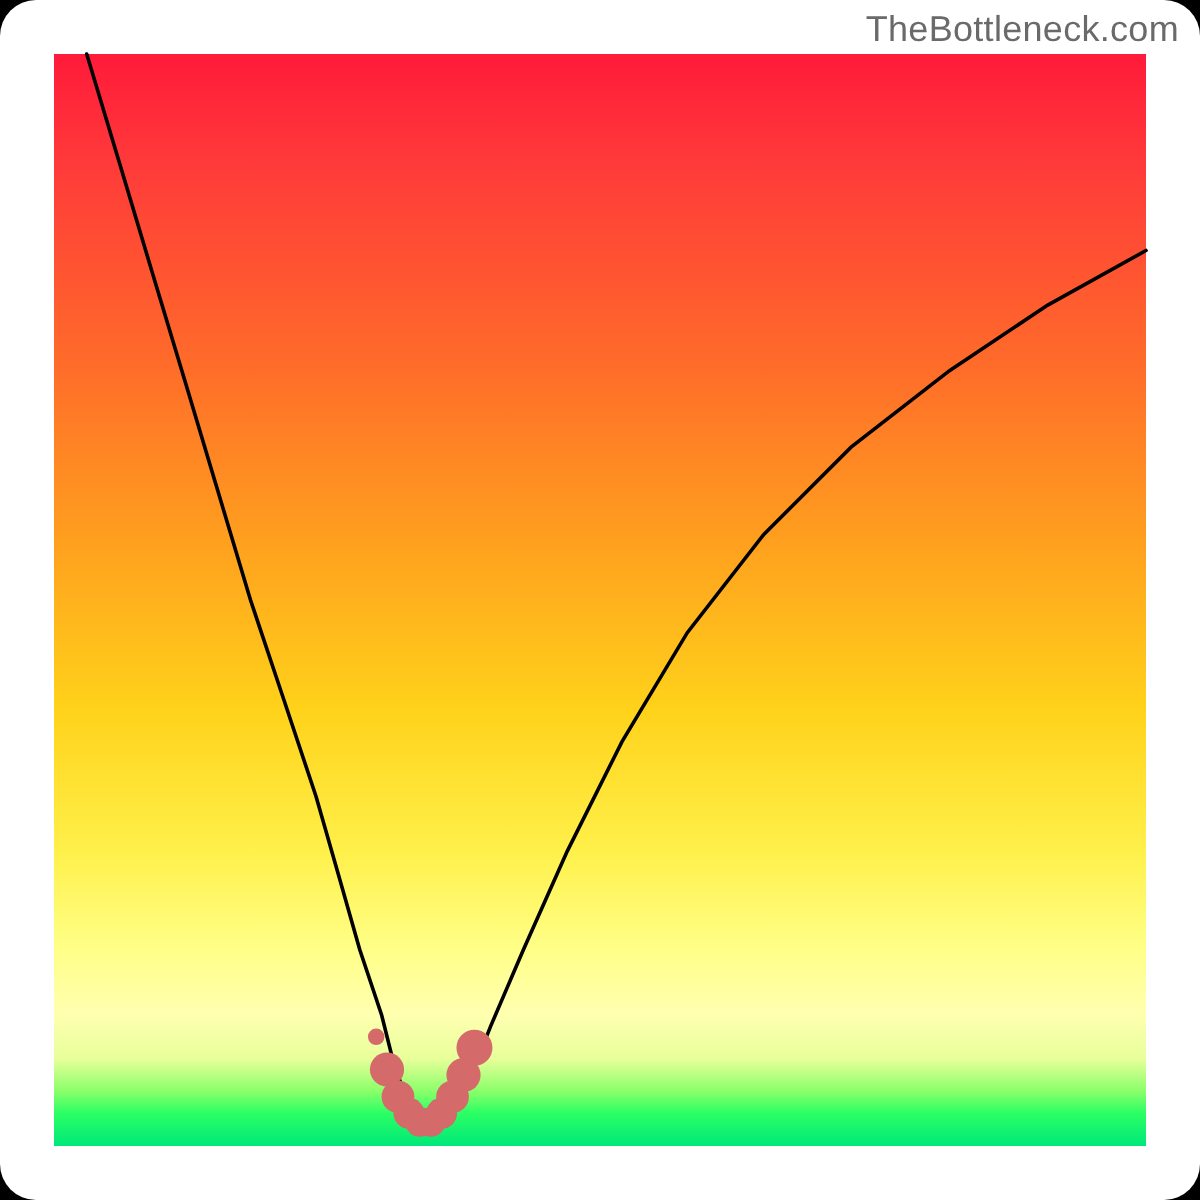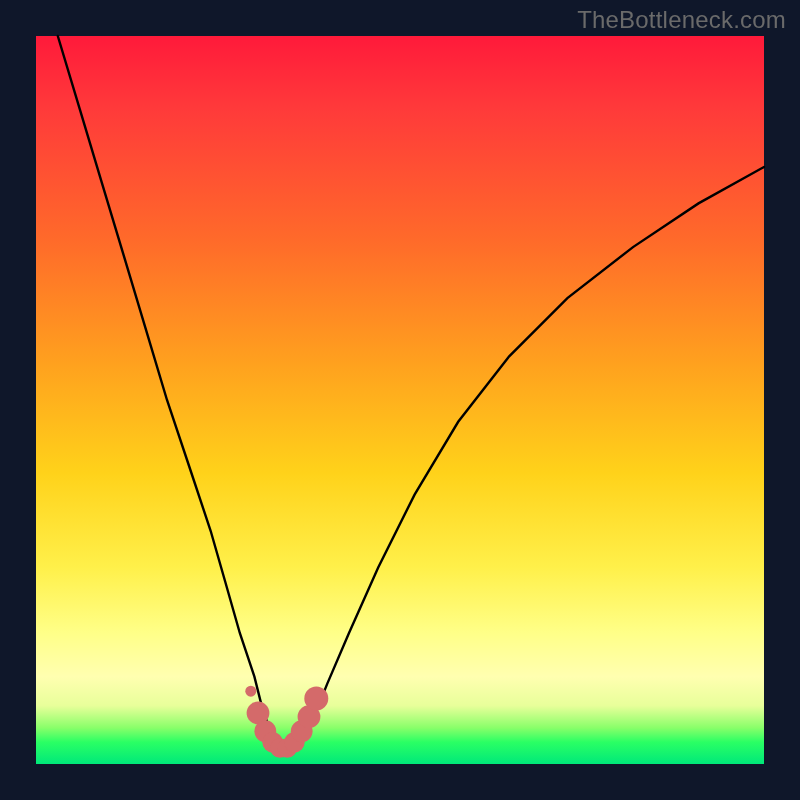--- a/index.html
+++ b/index.html
@@ -7,21 +7,22 @@
     padding: 0;
     width: 800px;
     height: 800px;
     background: #000;
     font-family: Arial, Helvetica, sans-serif;
     overflow: hidden;
   }
   .frame {
     position: absolute;
     inset: 0;
-    background: #0f172a;
+    background: #ffffff;
+    border-radius: 24px;
   }
   .plot-area {
     position: absolute;
     left: 36px;
     top: 36px;
     width: 728px;
     height: 728px;
     
     background: linear-gradient(
       to bottom,

